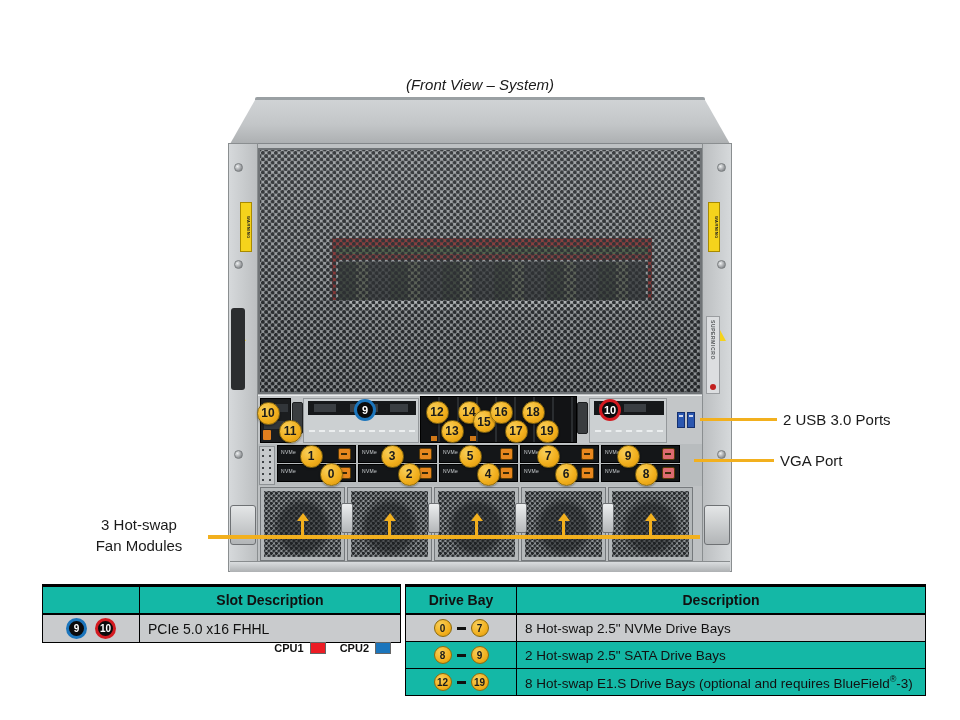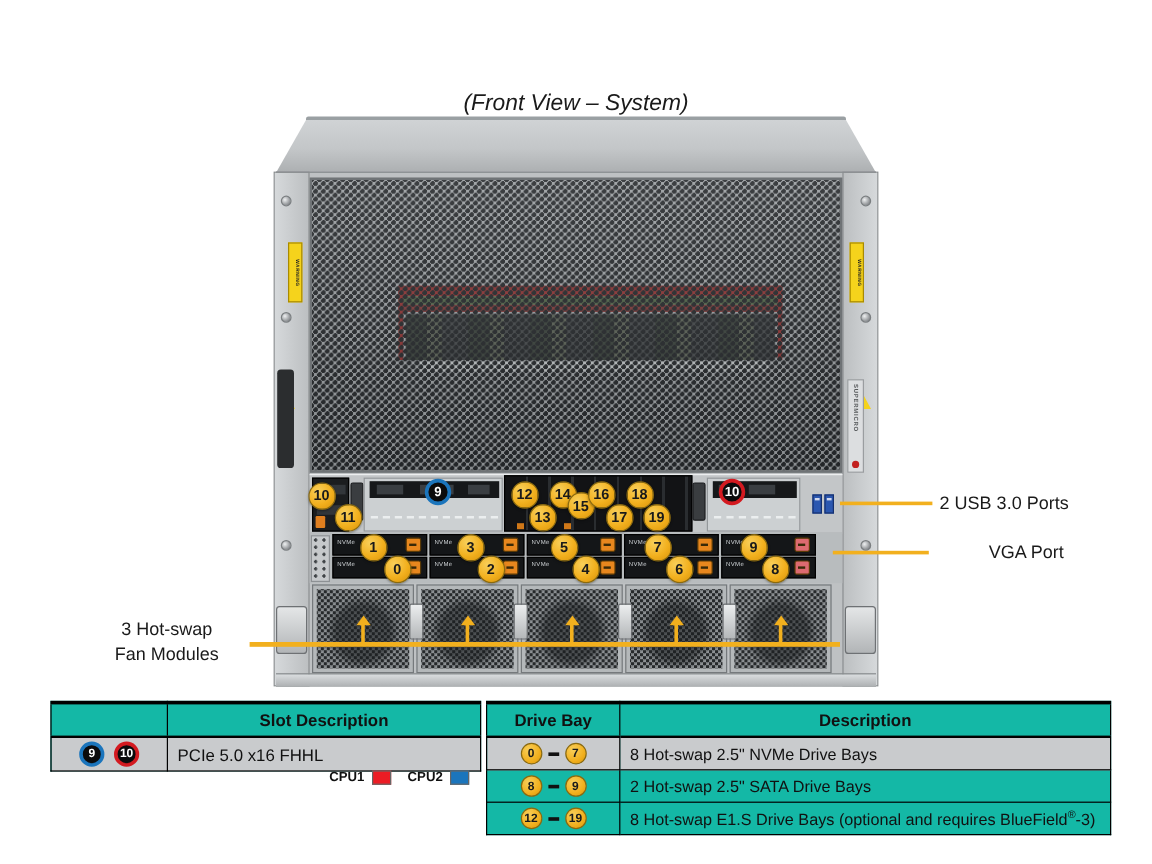--- a/index.html
+++ b/index.html
@@ -1,21 +1,21 @@
 <!DOCTYPE html>
 <html><head>
 <meta charset="utf-8">
 <style>
   html,body{margin:0;padding:0;background:#fff;}
   .page{position:relative;width:960px;height:720px;background:#fff;overflow:hidden;
         font-family:"Liberation Sans",sans-serif;color:#111;}
 
   
   .title{position:absolute;top:76px;left:0;width:100%;text-align:center;
-         font-size:19px;font-style:italic;color:#1a1a1a;}
+         font-size:15px;font-style:italic;color:#1a1a1a;}
 
   
   .lid{position:absolute;left:230px;top:100px;width:500px;height:44px;
        background:linear-gradient(#d0d3d5,#c3c6c8 55%,#acafb1);
        clip-path:polygon(25px 0,475px 0,500px 44px,0 44px);}
   .lid-edge{position:absolute;left:255px;top:97px;width:450px;height:5px;background:#9aa0a3;border-radius:2px;}
   .body-base{position:absolute;left:230px;top:143px;width:500px;height:429px;
              background:#bec1c3;border:1px solid #83878a;box-sizing:border-box;}
   .ear{position:absolute;top:143px;width:30px;height:429px;border:1px solid #8a8e90;box-sizing:border-box;}
   .ear.left{left:228px;background:linear-gradient(90deg,#d6d9db,#bcbfc1);}
@@ -312,21 +312,21 @@
         <div class="co yellow" style="left: 476.5px; top: 462.5px;">4</div>
         <div class="co yellow" style="left: 536.5px; top: 444.5px;">7</div>
         <div class="co yellow" style="left: 554.5px; top: 462.5px;">6</div>
         <div class="co yellow" style="left: 616.5px; top: 444.5px;">9</div>
         <div class="co yellow" style="left: 634.5px; top: 462.5px;">8</div>
       </div>
 
     <div class="yline" style="left:700px;top:418px;width:77px;height:3px;"></div>
     <div class="side-label" style="left:783px;top:411px;">2 USB 3.0 Ports</div>
     <div class="yline" style="left:694px;top:459px;width:80px;height:3px;"></div>
-    <div class="side-label" style="left:780px;top:452px;margin-left:44px;">VGA Port</div>
+    <div class="side-label" style="left:780px;top:452px;">VGA Port</div>
     <div class="yline" style="left:208px;top:535px;width:492px;height:4px;"></div>
     <div id="fan-arrows">
         <div class="fan-arrow" style="left: 301px; top: 520px;"></div>
         <div class="fan-arrow" style="left: 388px; top: 520px;"></div>
         <div class="fan-arrow" style="left: 475px; top: 520px;"></div>
         <div class="fan-arrow" style="left: 562px; top: 520px;"></div>
         <div class="fan-arrow" style="left: 649px; top: 520px;"></div>
       </div>
     <div class="fan-label">
       <div>3 Hot-swap</div>

